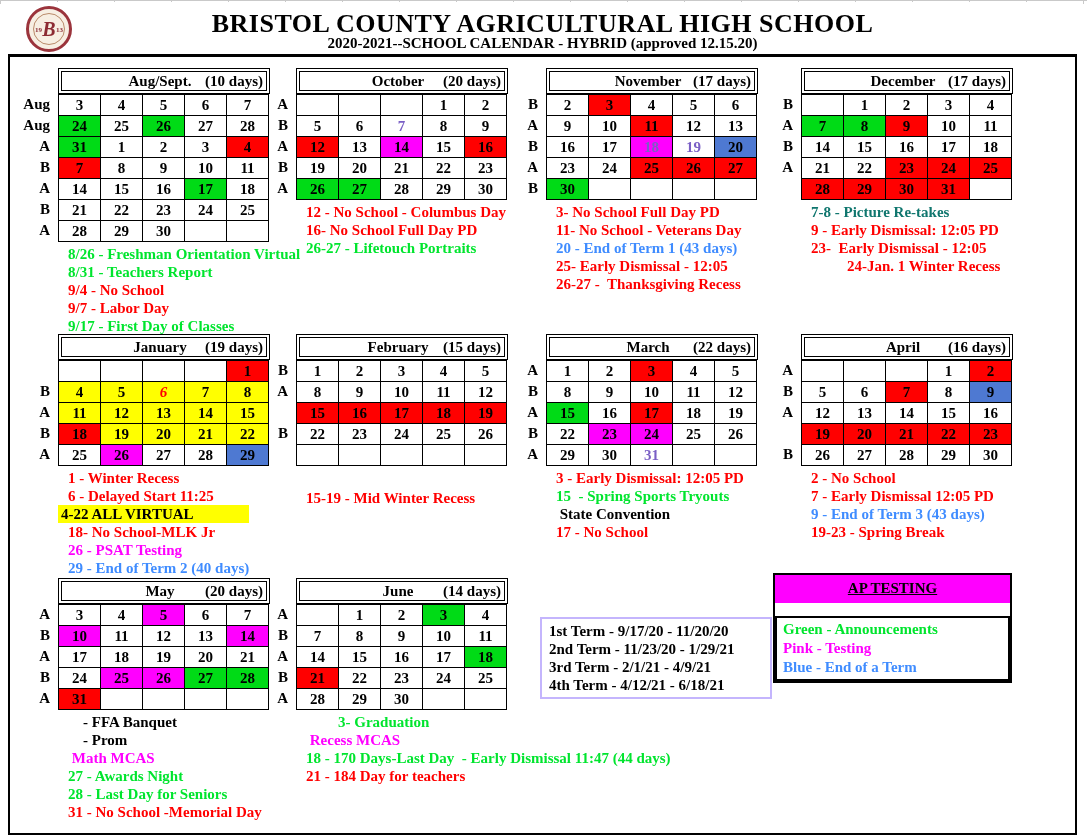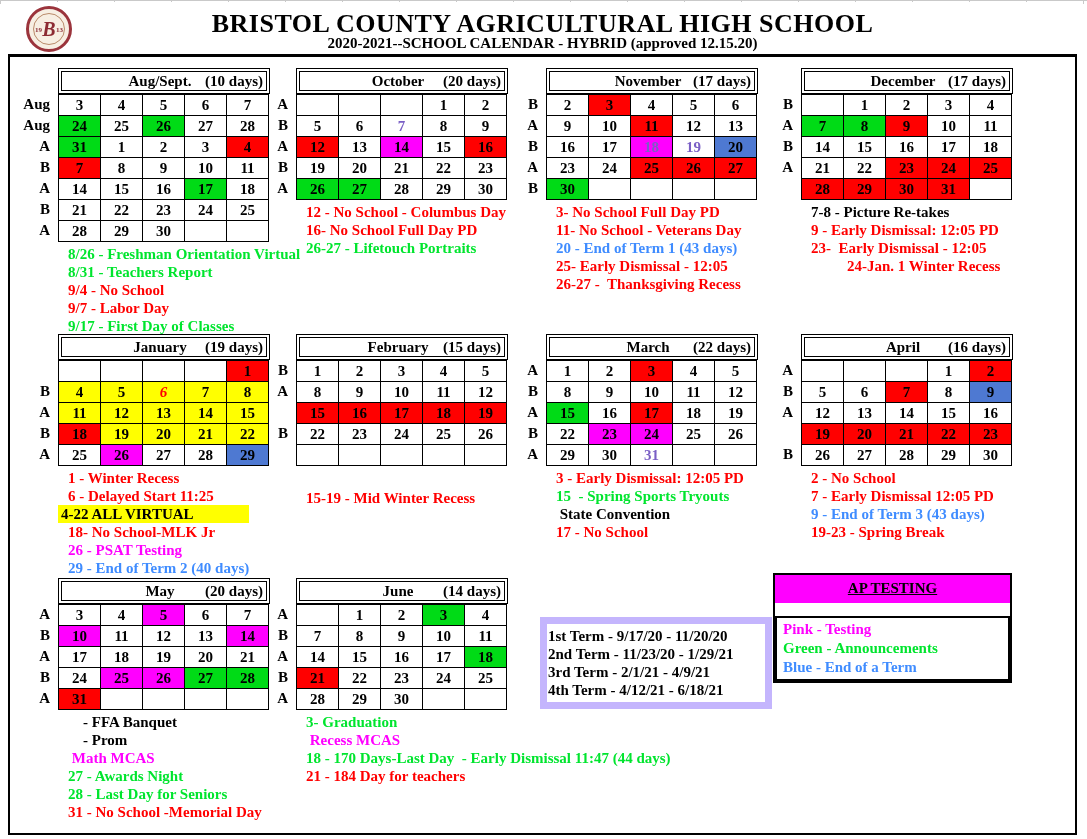--- a/index.html
+++ b/index.html
@@ -52,22 +52,22 @@
   #m-october{left:258px;top:68px}
   #m-november{left:508px;top:68px}
   #m-december{left:763px;top:68px}
   #m-january{left:20px;top:334px}
   #m-february{left:258px;top:334px}
   #m-march{left:508px;top:334px}
   #m-april{left:763px;top:334px}
   #m-may{left:20px;top:578px}
   #m-june{left:258px;top:578px}
   
-  .terms{position:absolute;left:540px;top:617px;width:232px;border:7px solid #c4b5fd;
-     background:#fff;padding:3px 1px;box-sizing:border-box;}
+  .terms{position:absolute;left:540px;top:617px;width:232px;border:2px solid #c4b5fd;
+     background:#fff;padding:3px 7px;box-sizing:border-box;}
   .term-line{font-weight:bold;font-size:15px;line-height:18px;color:#000;white-space:nowrap;}
   
   .apbox{position:absolute;left:773px;top:573px;width:239px;border:2px solid #000;
      background:#fff;box-sizing:border-box;}
   .ap-m{background:#ff00ff;text-align:center;padding:3px 0 5px;}
   .ap-title{font-weight:bold;font-size:15px;text-decoration:underline;line-height:20px;color:#000;}
   .ap-line{font-weight:bold;font-size:15px;line-height:20px;color:#000;}
   .ap-gap{height:13px;}
   .legend{border:2px solid #000;padding:2px 6px;}
   .legend-line{font-weight:bold;font-size:15px;line-height:19px;white-space:nowrap;}
@@ -298,21 +298,21 @@
           <div class="cell" style="background: rgb(255, 0, 0);">25</div>
           <div class="cell" style="background: rgb(255, 0, 0);">28</div>
           <div class="cell" style="background: rgb(255, 0, 0);">29</div>
           <div class="cell" style="background: rgb(255, 0, 0);">30</div>
           <div class="cell" style="background: rgb(255, 0, 0);">31</div>
           <div class="cell"></div>
         </div>
       </div>
     </div>
     <div class="notes">
-      <div class="note" style="color: #000000;">7-8 - Picture Re-takes</div>
+      <div class="note" style="color: #0f766e;">7-8 - Picture Re-takes</div>
       <div class="note" style="color: rgb(255, 0, 0);">9 - Early Dismissal: 12:05 PD</div>
       <div class="note" style="color: rgb(255, 0, 0);">23-  Early Dismissal - 12:05</div>
       <div class="note" style="color: rgb(255, 0, 0); margin-left: 36px;">24-Jan. 1 Winter Recess</div>
     </div>
   </div>
 <div class="month" id="m-january">
     <div class="cal">
       <div class="labels">
         <div class="lab"></div>
         <div class="lab">B</div>
@@ -604,37 +604,37 @@
           <div class="cell">25</div>
           <div class="cell">28</div>
           <div class="cell">29</div>
           <div class="cell">30</div>
           <div class="cell"></div>
           <div class="cell"></div>
         </div>
       </div>
     </div>
     <div class="notes">
-      <div class="note" style="color: rgb(0, 229, 46);">3- Graduation</div>
+      <div class="note" style="color: rgb(0, 229, 46); margin-left: 32px;">3- Graduation</div>
       <div class="note" style="color: rgb(255, 0, 255);"> Recess MCAS</div>
       <div class="note" style="color: rgb(0, 229, 46);">18 - 170 Days-Last Day  - Early Dismissal 11:47 (44 days)</div>
       <div class="note" style="color: rgb(255, 0, 0);">21 - 184 Day for teachers</div>
     </div>
   </div>
 
 <div class="terms" id="terms-box">
     <div class="term-line">1st Term - 9/17/20 - 11/20/20</div>
     <div class="term-line">2nd Term - 11/23/20 - 1/29/21</div>
     <div class="term-line">3rd Term - 2/1/21 - 4/9/21</div>
     <div class="term-line">4th Term - 4/12/21 - 6/18/21</div>
   </div>
 
 <div class="apbox">
   <div class="ap-m">
     <div class="ap-title">AP TESTING</div>
   </div>
   <div class="ap-gap"></div>
   <div class="legend" id="legend-box">
+      <div class="legend-line" style="color: rgb(0, 229, 46);">Green - Announcements</div>
       <div class="legend-line" style="color: rgb(255, 0, 255);">Pink - Testing</div>
-      <div class="legend-line" style="color: rgb(0, 229, 46);">Green - Announcements</div>
       <div class="legend-line" style="color: rgb(63, 140, 255);">Blue - End of a Term</div>
     </div>
 </div>
 
 </body></html>

